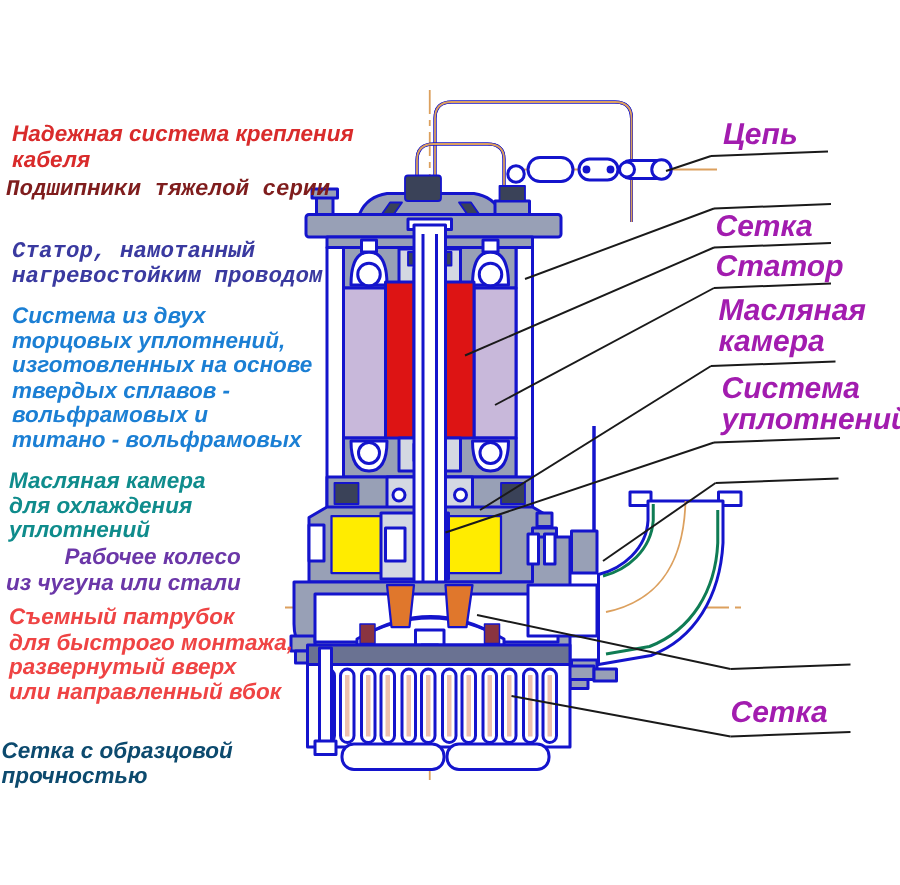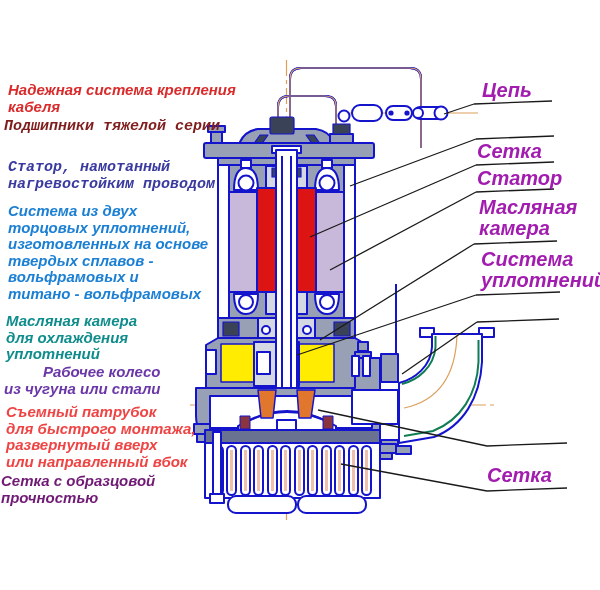--- a/index.html
+++ b/index.html
@@ -249,21 +249,21 @@
 титано - вольфрамовых</div>
 <div class="lab llab" style="left: 6px; top: 313px; color: rgb(15, 140, 140);">Масляная камера
 для охлаждения
  уплотнений</div>
 <div class="lab llab" style="left: 4px; top: 364px; color: rgb(107, 55, 168); text-align: right;">Рабочее колесо
 из чугуна или стали</div>
 <div class="lab llab" style="left: 6px; top: 404px; color: #ef4444;">Съемный патрубок
 для быстрого монтажа,
 развернутый вверх
 или направленный вбок</div>
-<div class="lab llab" style="left: 1px; top: 472px; line-height: 17px; color: #701a75;">Сетка с образцовой
+<div class="lab llab" style="left: 1px; top: 492px; line-height: 17px; color: #0c4a6e;">Сетка с образцовой
 прочностью</div>
 
 <div class="lab rlab" style="left:482px;top:80px">Цепь</div>
 <div class="lab rlab" style="left:477px;top:141px">Сетка</div>
 <div class="lab rlab" style="left:479px;top:197px">Масляная
 камера</div>
 <div class="lab rlab" style="left:477px;top:168px">Статор</div>
 <div class="lab rlab" style="left:481px;top:249px">Система
 уплотнений</div>
 <div class="lab rlab" style="left:487px;top:465px">Сетка</div>

